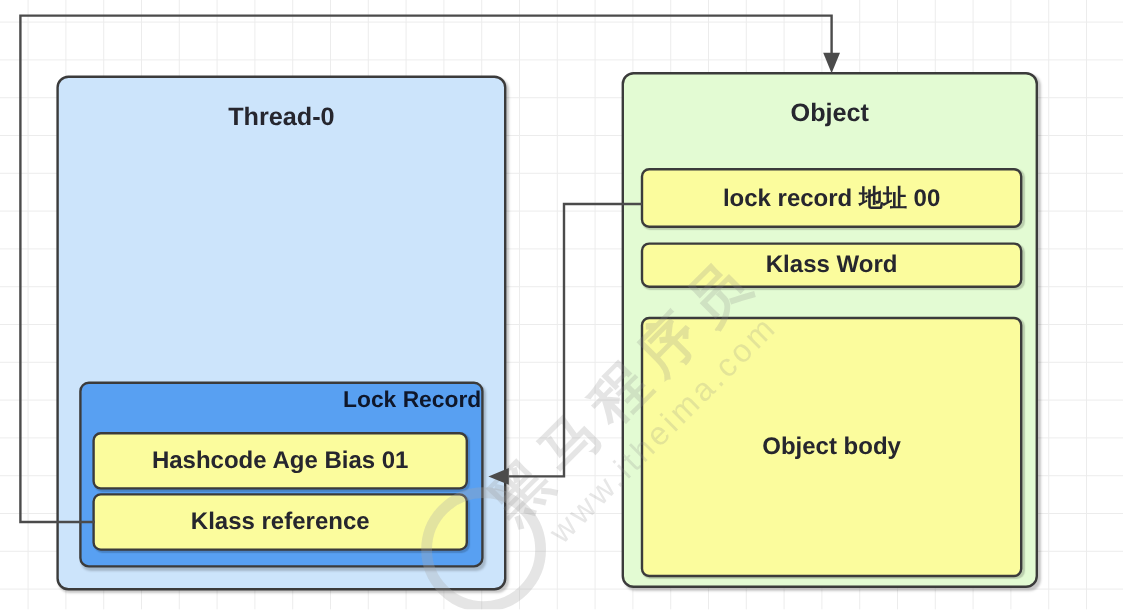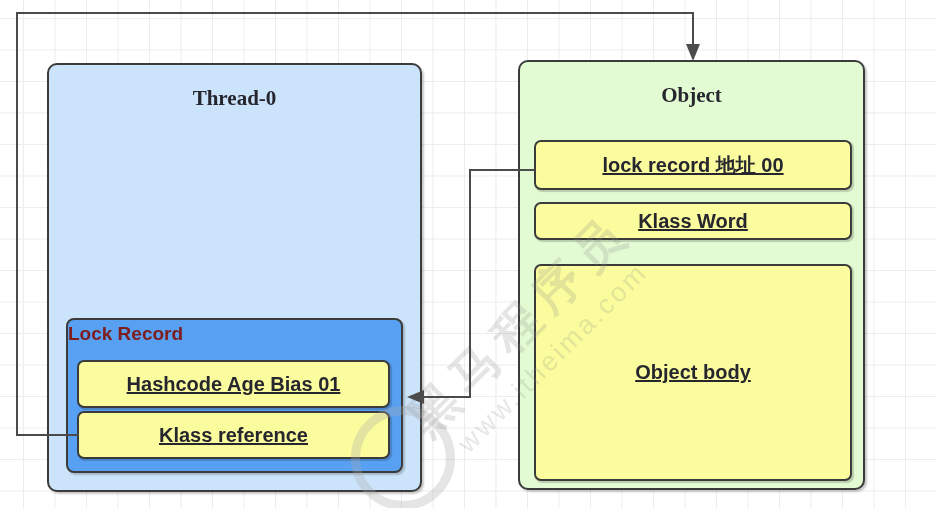--- a/index.html
+++ b/index.html
@@ -40,55 +40,53 @@
     left: 518px; top: 60px;
     width: 347px; height: 430px;
     background: #e3fbd3;
   }
   .big-title {
     padding-top: 21px;
     text-align: center;
     font-size: 21px;
     font-weight: bold;
     color: #26262e;
-    font-family: Liberation Serif, serif;
   }
 
   .lockrec-box {
     position: absolute;
     left: 17px; top: 253px;
     width: 337px; height: 155px;
     background: #58a0f2;
     border: 2.5px solid #3b3b3b;
     border-radius: 8px;
     box-shadow: 2px 2px 2px rgba(0,0,0,0.2);
   }
   .lockrec-title {
     padding-top: 3px;
-    text-align: left;
+    text-align: right;
     font-size: 19px;
     font-weight: bold;
-    color: #7f1d1d;
+    color: #0f172a;
   }
 
   
   .cell {
     position: absolute;
     background: #fbfc9d;
     border: 2.5px solid #3b3b3b;
     border-radius: 7px;
     box-shadow: 1.5px 1.5px 1px rgba(0,0,0,0.18);
     display: flex;
     align-items: center;
     justify-content: center;
     font-size: 20px;
     font-weight: bold;
     color: #26262e;
     white-space: pre;
-    text-decoration: underline;
   }
   .cell-hashcode   { left: 9px;  top: 40px;  width: 313px; height: 48px; }
   .cell-objref     { left: 9px;  top: 91px;  width: 313px; height: 48px; }
   .cell-lockaddr   { left: 14px; top: 78px;  width: 318px; height: 50px; }
   .cell-klass      { left: 14px; top: 140px; width: 318px; height: 38px; }
   .cell-objbody    { left: 14px; top: 202px; width: 318px; height: 217px; }
 
   
   .watermark {
     position: absolute;

